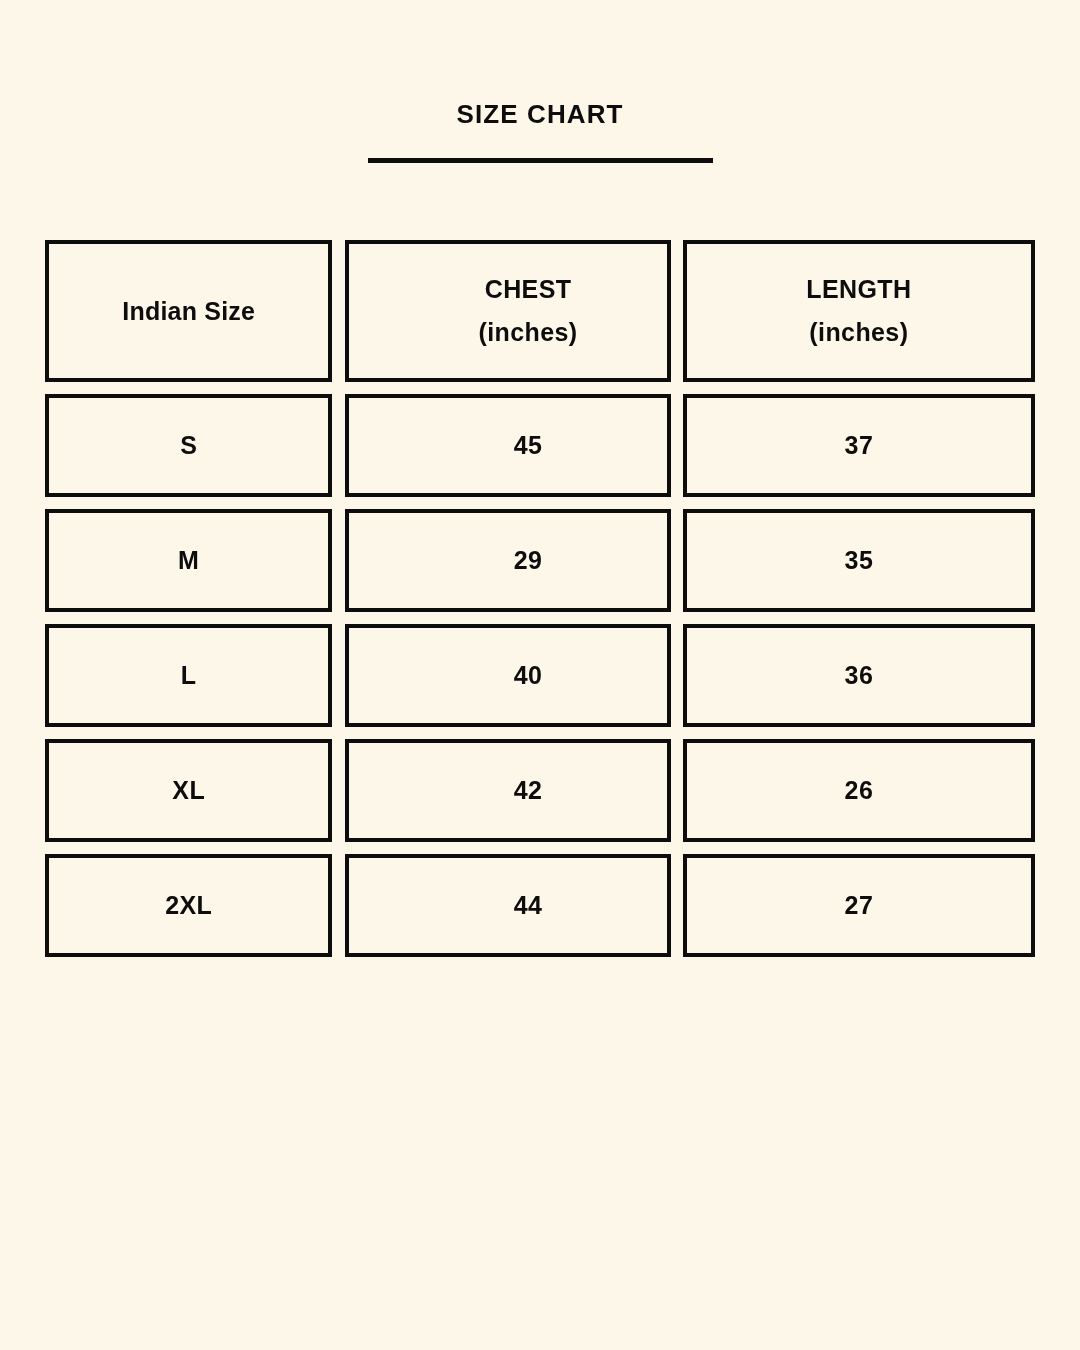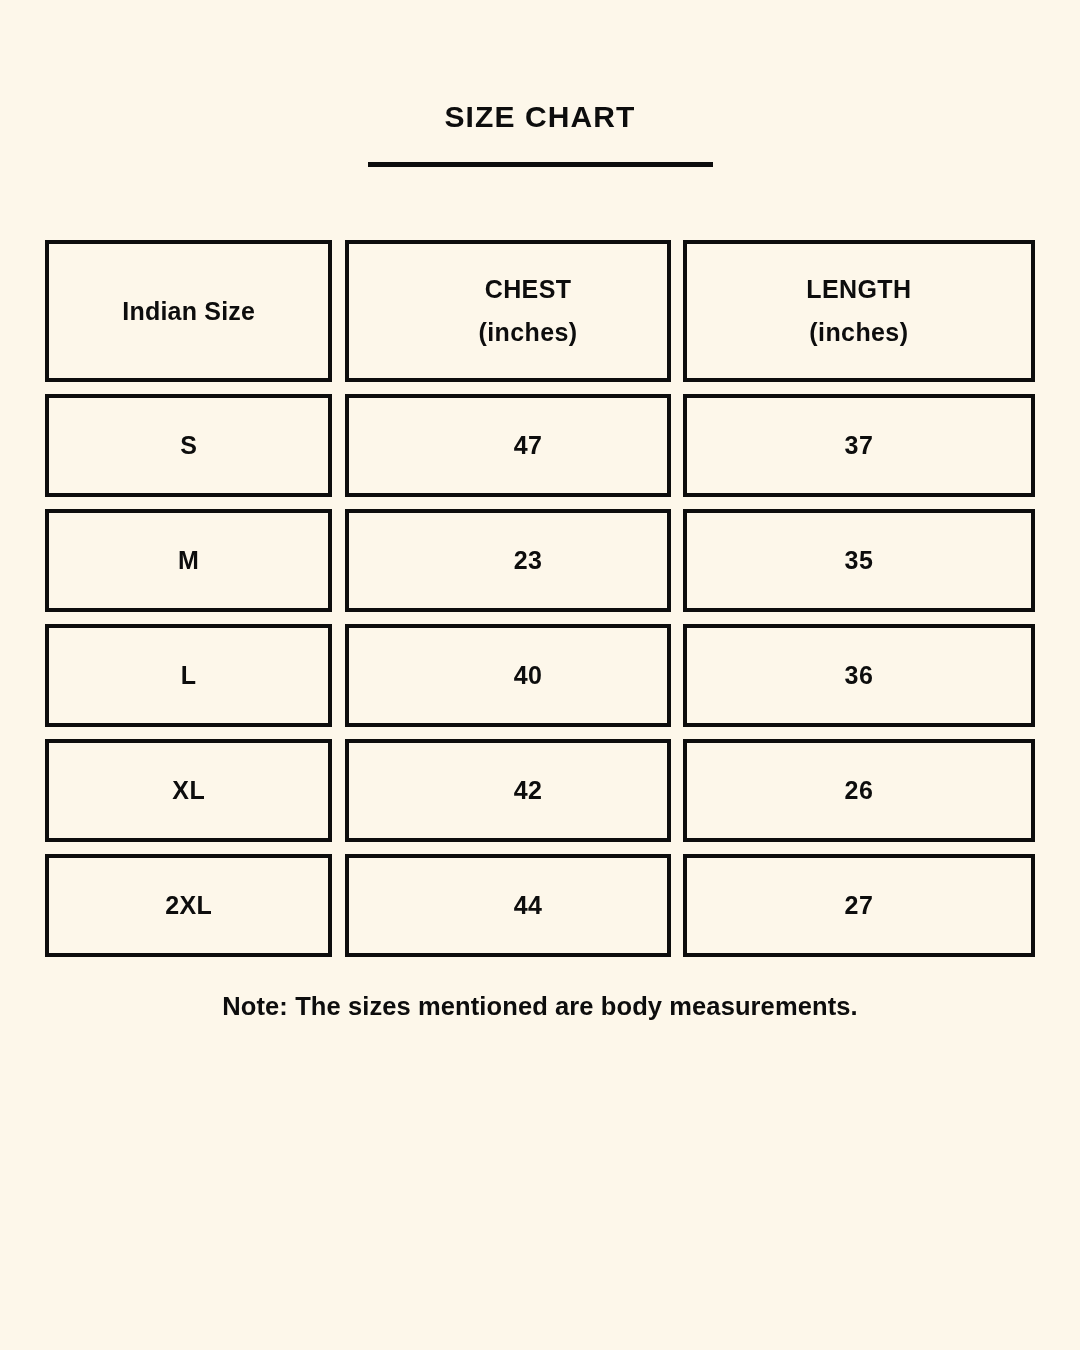--- a/index.html
+++ b/index.html
@@ -24,21 +24,21 @@
 
   
   .title-block {
     position: absolute;
     top: 100px;
     left: 0;
     width: 1080px;
     text-align: center;
   }
   .title {
-    font-size: 30px;
+    font-size: 26px;
     font-weight: 700;
     letter-spacing: 1.1px;
     line-height: 1.1;
     color: #0D0D0D;
     margin: 0;
   }
   .title-rule {
     width: 345px;
     height: 5px;
     background: #0D0D0D;
@@ -136,27 +136,27 @@
         <span class="line-2">(inches)</span>
       </div>
       <div class="cell col-3">
         <span class="line-1">LENGTH</span>
         <span class="line-2">(inches)</span>
       </div>
     </div>
 
     <div class="table-row data-row">
       <div class="cell col-1">S</div>
-      <div class="cell col-2">47</div>
+      <div class="cell col-2">45</div>
       <div class="cell col-3">37</div>
     </div>
 
     <div class="table-row data-row">
       <div class="cell col-1">M</div>
-      <div class="cell col-2">23</div>
+      <div class="cell col-2">29</div>
       <div class="cell col-3">35</div>
     </div>
 
     <div class="table-row data-row">
       <div class="cell col-1">L</div>
       <div class="cell col-2">40</div>
       <div class="cell col-3">36</div>
     </div>
 
     <div class="table-row data-row">
@@ -167,16 +167,15 @@
 
     <div class="table-row data-row">
       <div class="cell col-1">2XL</div>
       <div class="cell col-2">44</div>
       <div class="cell col-3">27</div>
     </div>
 
   </div>
 
   <div class="notes">
-    <p class="note-line">Note: The sizes mentioned are body measurements.</p>
   </div>
 
 </div>
 
 </body></html>

